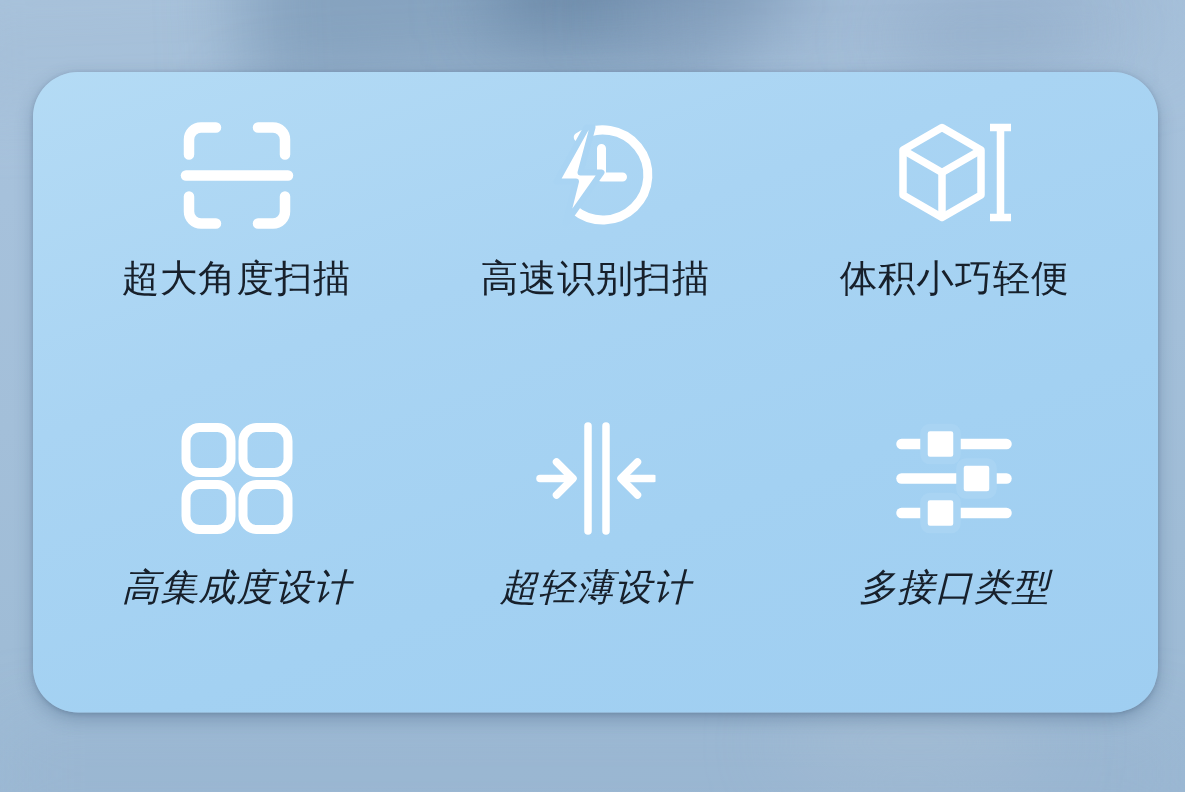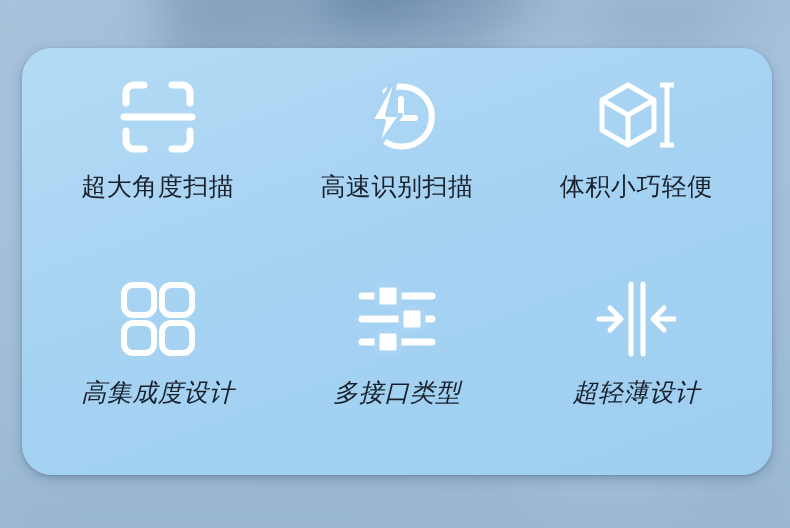--- a/index.html
+++ b/index.html
@@ -188,40 +188,40 @@
             <rect x="6" y="44" width="30" height="30" rx="9" stroke="#ffffff" stroke-width="6"></rect>
             <rect x="44" y="44" width="30" height="30" rx="9" stroke="#ffffff" stroke-width="6"></rect>
           </svg>
         </div>
         <div class="label">高集成度设计</div>
       </div>
 
       <div class="cell row2">
         <div class="icon-wrap">
           <svg viewBox="0 0 80 80" fill="none" xmlns="http://www.w3.org/2000/svg">
+            <path d="M35 5 V75" stroke="#ffffff" stroke-width="5" stroke-linecap="round"></path>
+            <path d="M47 5 V75" stroke="#ffffff" stroke-width="5" stroke-linecap="round"></path>
+            <path d="M3 40 H24" stroke="#ffffff" stroke-width="5" stroke-linecap="round"></path>
+            <path d="M14 29 L25 40 L14 51" stroke="#ffffff" stroke-width="5" stroke-linecap="round" stroke-linejoin="round"></path>
+            <path d="M79 40 H58" stroke="#ffffff" stroke-width="5" stroke-linecap="round"></path>
+            <path d="M68 29 L57 40 L68 51" stroke="#ffffff" stroke-width="5" stroke-linecap="round" stroke-linejoin="round"></path>
+          </svg>
+        </div>
+        <div class="label">超轻薄设计</div>
+      </div>
+
+      <div class="cell row2">
+        <div class="icon-wrap">
+          <svg viewBox="0 0 80 80" fill="none" xmlns="http://www.w3.org/2000/svg">
             <path d="M5 17 H75" stroke="#ffffff" stroke-width="7" stroke-linecap="round"></path>
             <path d="M5 40 H75" stroke="#ffffff" stroke-width="7" stroke-linecap="round"></path>
             <path d="M5 63 H75" stroke="#ffffff" stroke-width="7" stroke-linecap="round"></path>
             <rect x="20" y="6" width="22" height="22" rx="4" fill="#ffffff" stroke="#a9d4f3" stroke-width="5"></rect>
             <rect x="44" y="29" width="22" height="22" rx="4" fill="#ffffff" stroke="#a9d4f3" stroke-width="5"></rect>
             <rect x="20" y="52" width="22" height="22" rx="4" fill="#ffffff" stroke="#a9d4f3" stroke-width="5"></rect>
           </svg>
         </div>
         <div class="label">多接口类型</div>
       </div>
 
-      <div class="cell row2">
-        <div class="icon-wrap">
-          <svg viewBox="0 0 80 80" fill="none" xmlns="http://www.w3.org/2000/svg">
-            <path d="M35 5 V75" stroke="#ffffff" stroke-width="5" stroke-linecap="round"></path>
-            <path d="M47 5 V75" stroke="#ffffff" stroke-width="5" stroke-linecap="round"></path>
-            <path d="M3 40 H24" stroke="#ffffff" stroke-width="5" stroke-linecap="round"></path>
-            <path d="M14 29 L25 40 L14 51" stroke="#ffffff" stroke-width="5" stroke-linecap="round" stroke-linejoin="round"></path>
-            <path d="M79 40 H58" stroke="#ffffff" stroke-width="5" stroke-linecap="round"></path>
-            <path d="M68 29 L57 40 L68 51" stroke="#ffffff" stroke-width="5" stroke-linecap="round" stroke-linejoin="round"></path>
-          </svg>
-        </div>
-        <div class="label">超轻薄设计</div>
-      </div>
-
     </div>
   </div>
 </div>
 
 </body></html>

